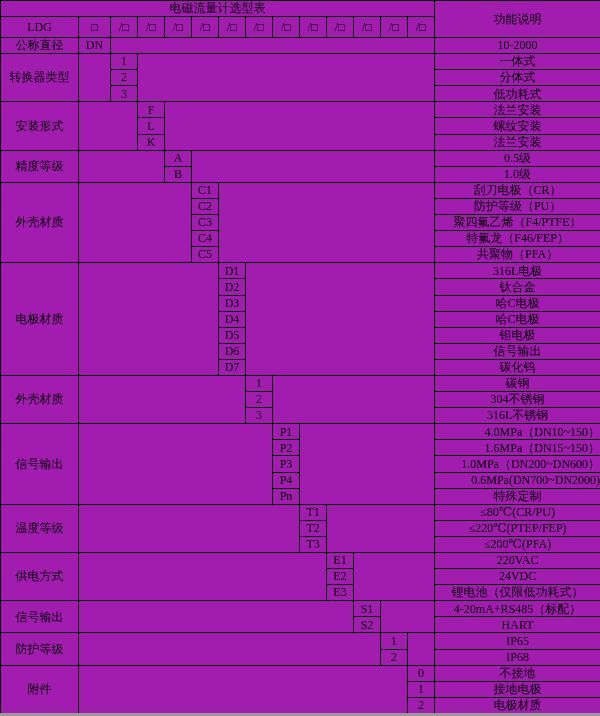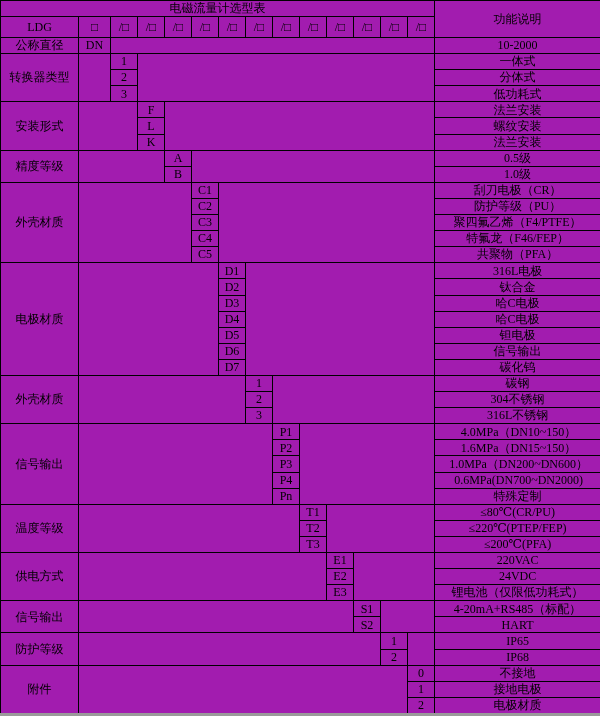--- a/index.html
+++ b/index.html
@@ -15,21 +15,21 @@
     text-align:center;vertical-align:middle;
     font-size:12px;line-height:1.05;white-space:nowrap;overflow:hidden;
   }
   tr.title-row{height:16px;}
   tr.model-row{height:21px;}
   td.title-cell{font-size:13px;}
   td.func-header{font-size:13px;}
   td.prefix-cell{text-align:left;padding-left:5px;}
   td.dncode-cell{text-align:left;padding-left:2px;}
   td.slot-cell{font-size:12px;letter-spacing:0;}
-  td.desc-cell.left{text-align:center;padding-left:2px;}
+  td.desc-cell.left{text-align:right;padding-left:2px;}
   .bottom-strip{
     position:absolute;left:0;bottom:0;width:600px;height:3px;background:#9a9a9a;
   }
 </style>
 </head>
 <body>
 
 <div class="sheet">
   <table class="sel" id="sel-table">
     <colgroup id="sel-cols">

